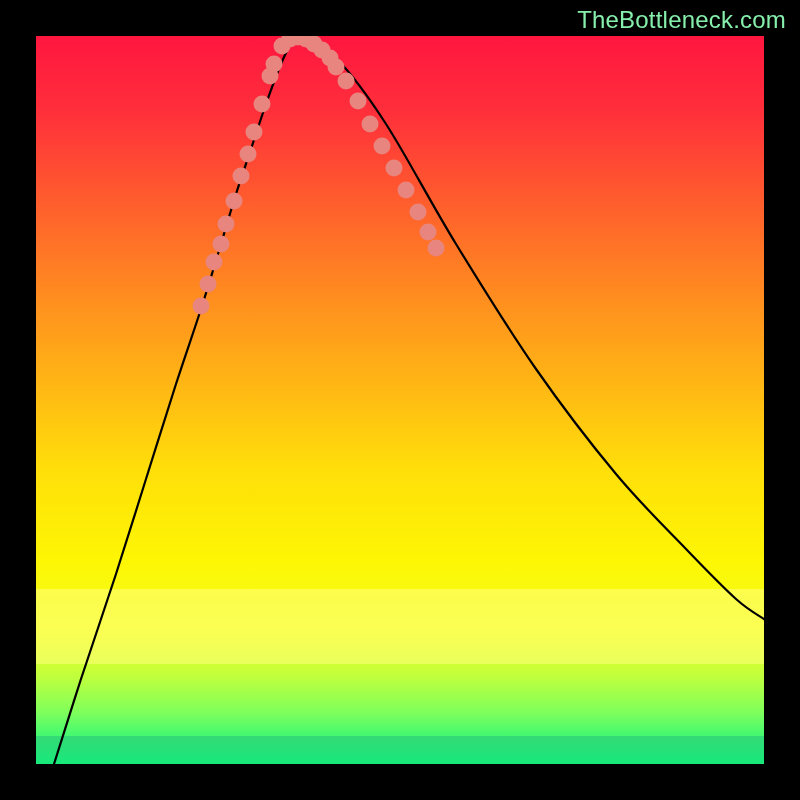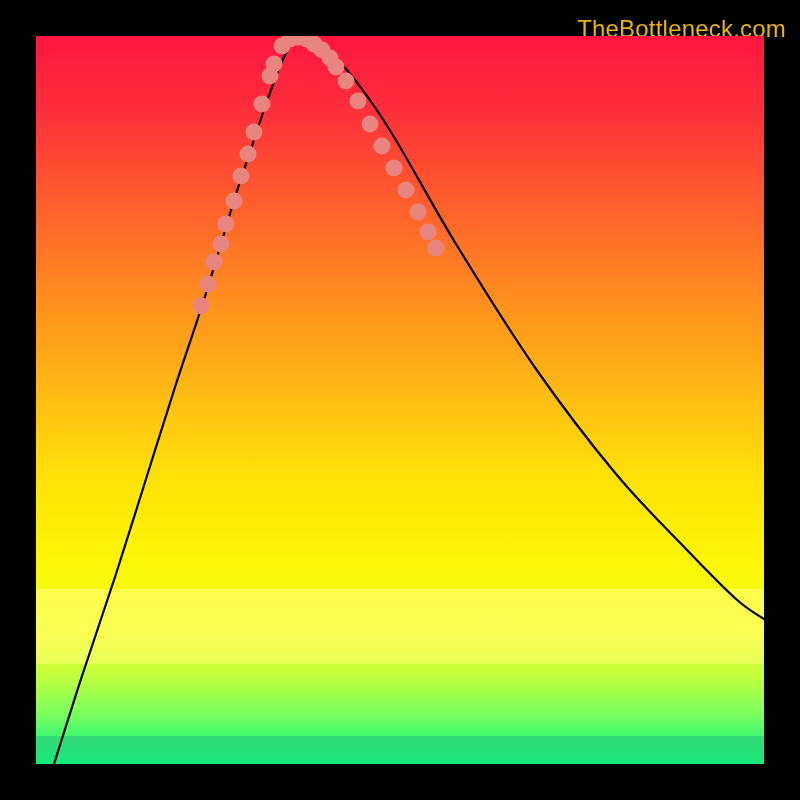--- a/index.html
+++ b/index.html
@@ -26,25 +26,24 @@
     overflow: hidden;
   }
   .gradient-bg {
     position: absolute;
     inset: 0;
   }
   .watermark {
     position: absolute;
     top: 6px;
     right: 14px;
-    color: #eab308;
+    color: #86efac;
     font-size: 24px;
     font-weight: 400;
     letter-spacing: 0.2px;
-    margin-top: 9px;
   }
   svg.curve-layer {
     position: absolute;
     inset: 0;
     width: 100%;
     height: 100%;
   }
   .dot {
     fill: #e7857e;
     stroke: none;

